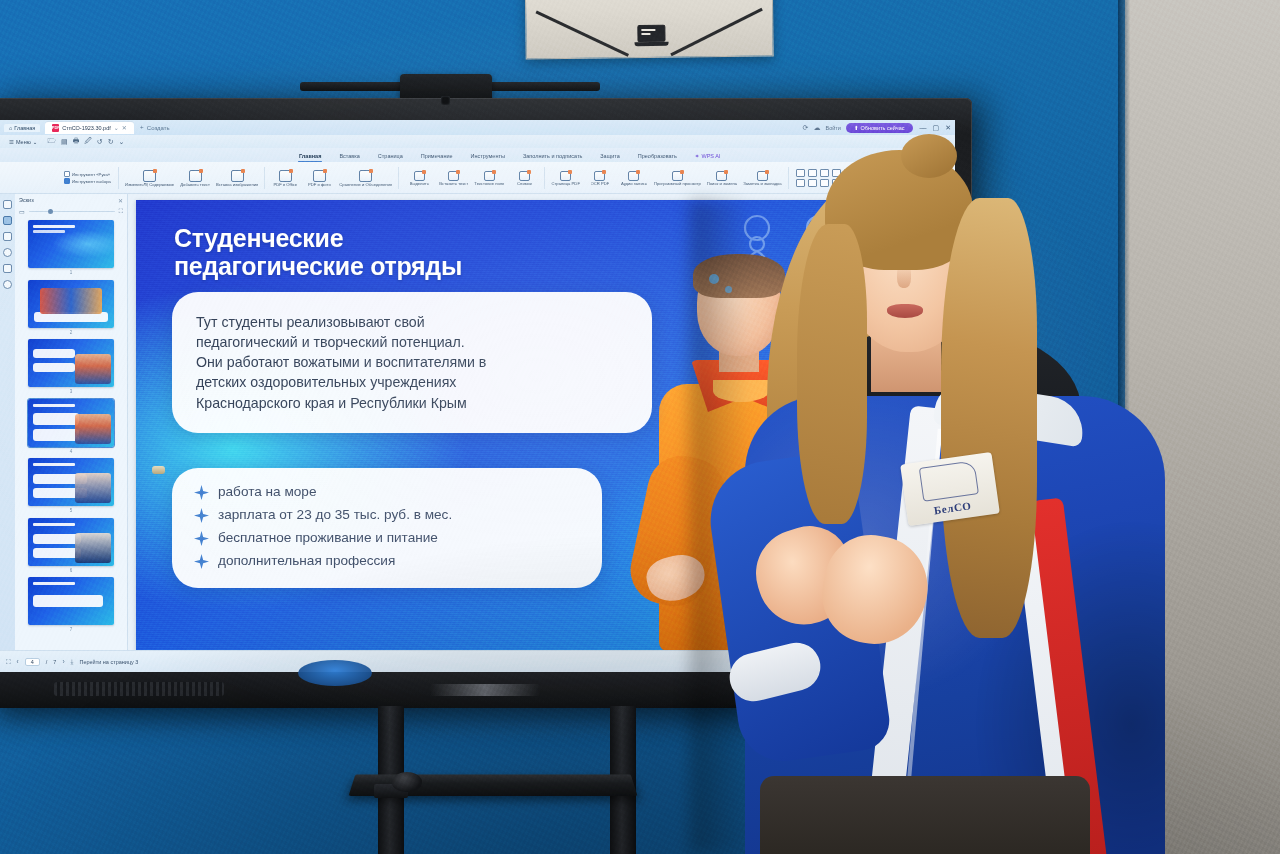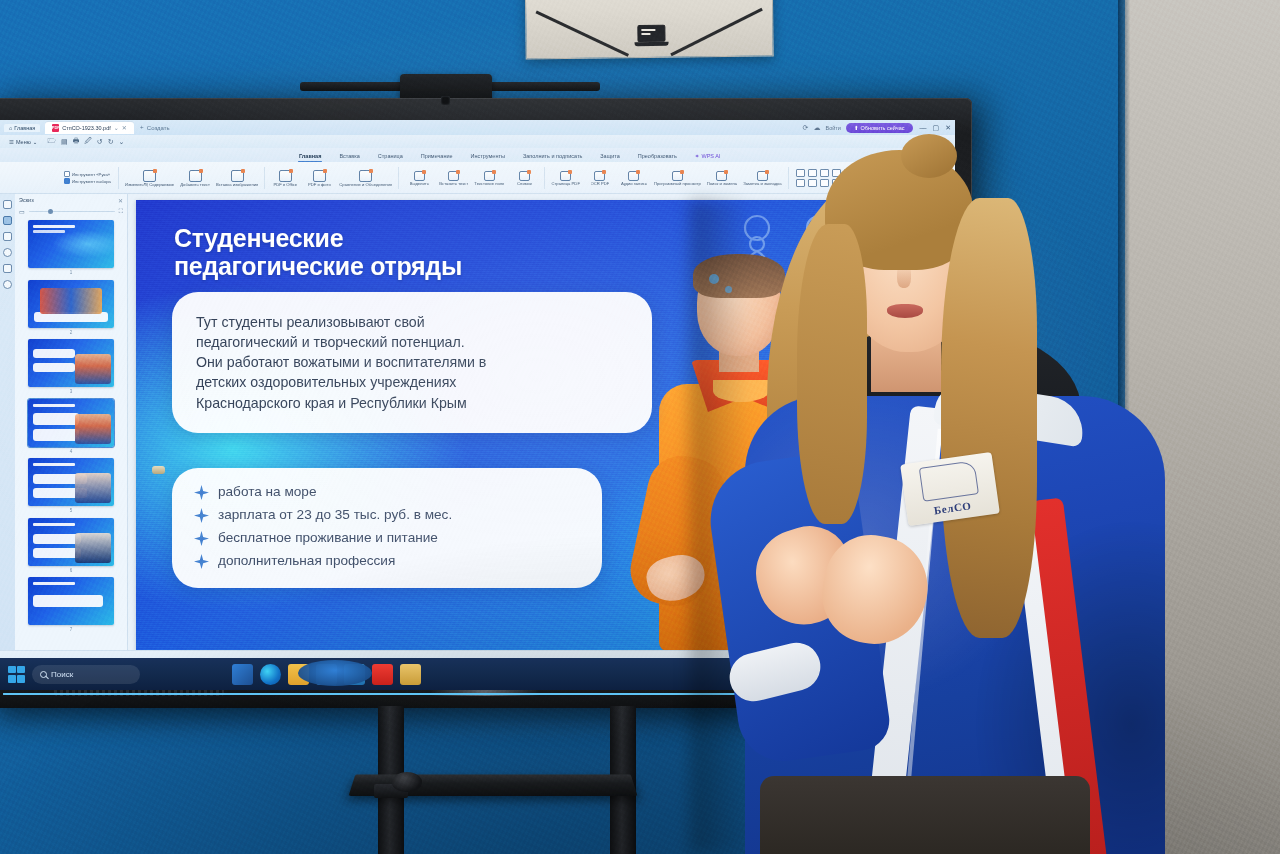--- a/index.html
+++ b/index.html
@@ -1021,40 +1021,20 @@
 
     </div>
   </div>
 
   <div class="tv-chinbar">
     <div class="tv-speaker" style="left:60px;width:170px"></div>
     <div class="tv-speaker" style="right:60px;width:170px"></div>
   </div>
   <div class="tv-logo"></div>
 
-  <div class="winbar">
-    <div class="start">
-        <i></i>
-        <i></i>
-        <i></i>
-        <i></i>
-      </div>
-    <div class="searchbox">
-      <span class="mag"></span>
-      <span>Поиск</span>
-    </div>
-    <div style="width:78px"></div>
-    <div class="tsk win active"></div>
-    <div class="tsk edge"></div>
-    <div class="tsk mail"></div>
-    <div class="tsk exp"></div>
-    <div class="tsk store"></div>
-    <div class="tsk yt active"></div>
-    <div class="tsk fld"></div>
-  </div>
   <div class="wps-oval"></div>
 
   <div class="stand-col a"></div>
   <div class="stand-col b"></div>
   <div class="stand-shelf"></div>
   <div class="shelf-remote"></div>
   <div class="shelf-mouse"></div>
 
   <div class="p-shadowcast"></div>
   <div class="person">

